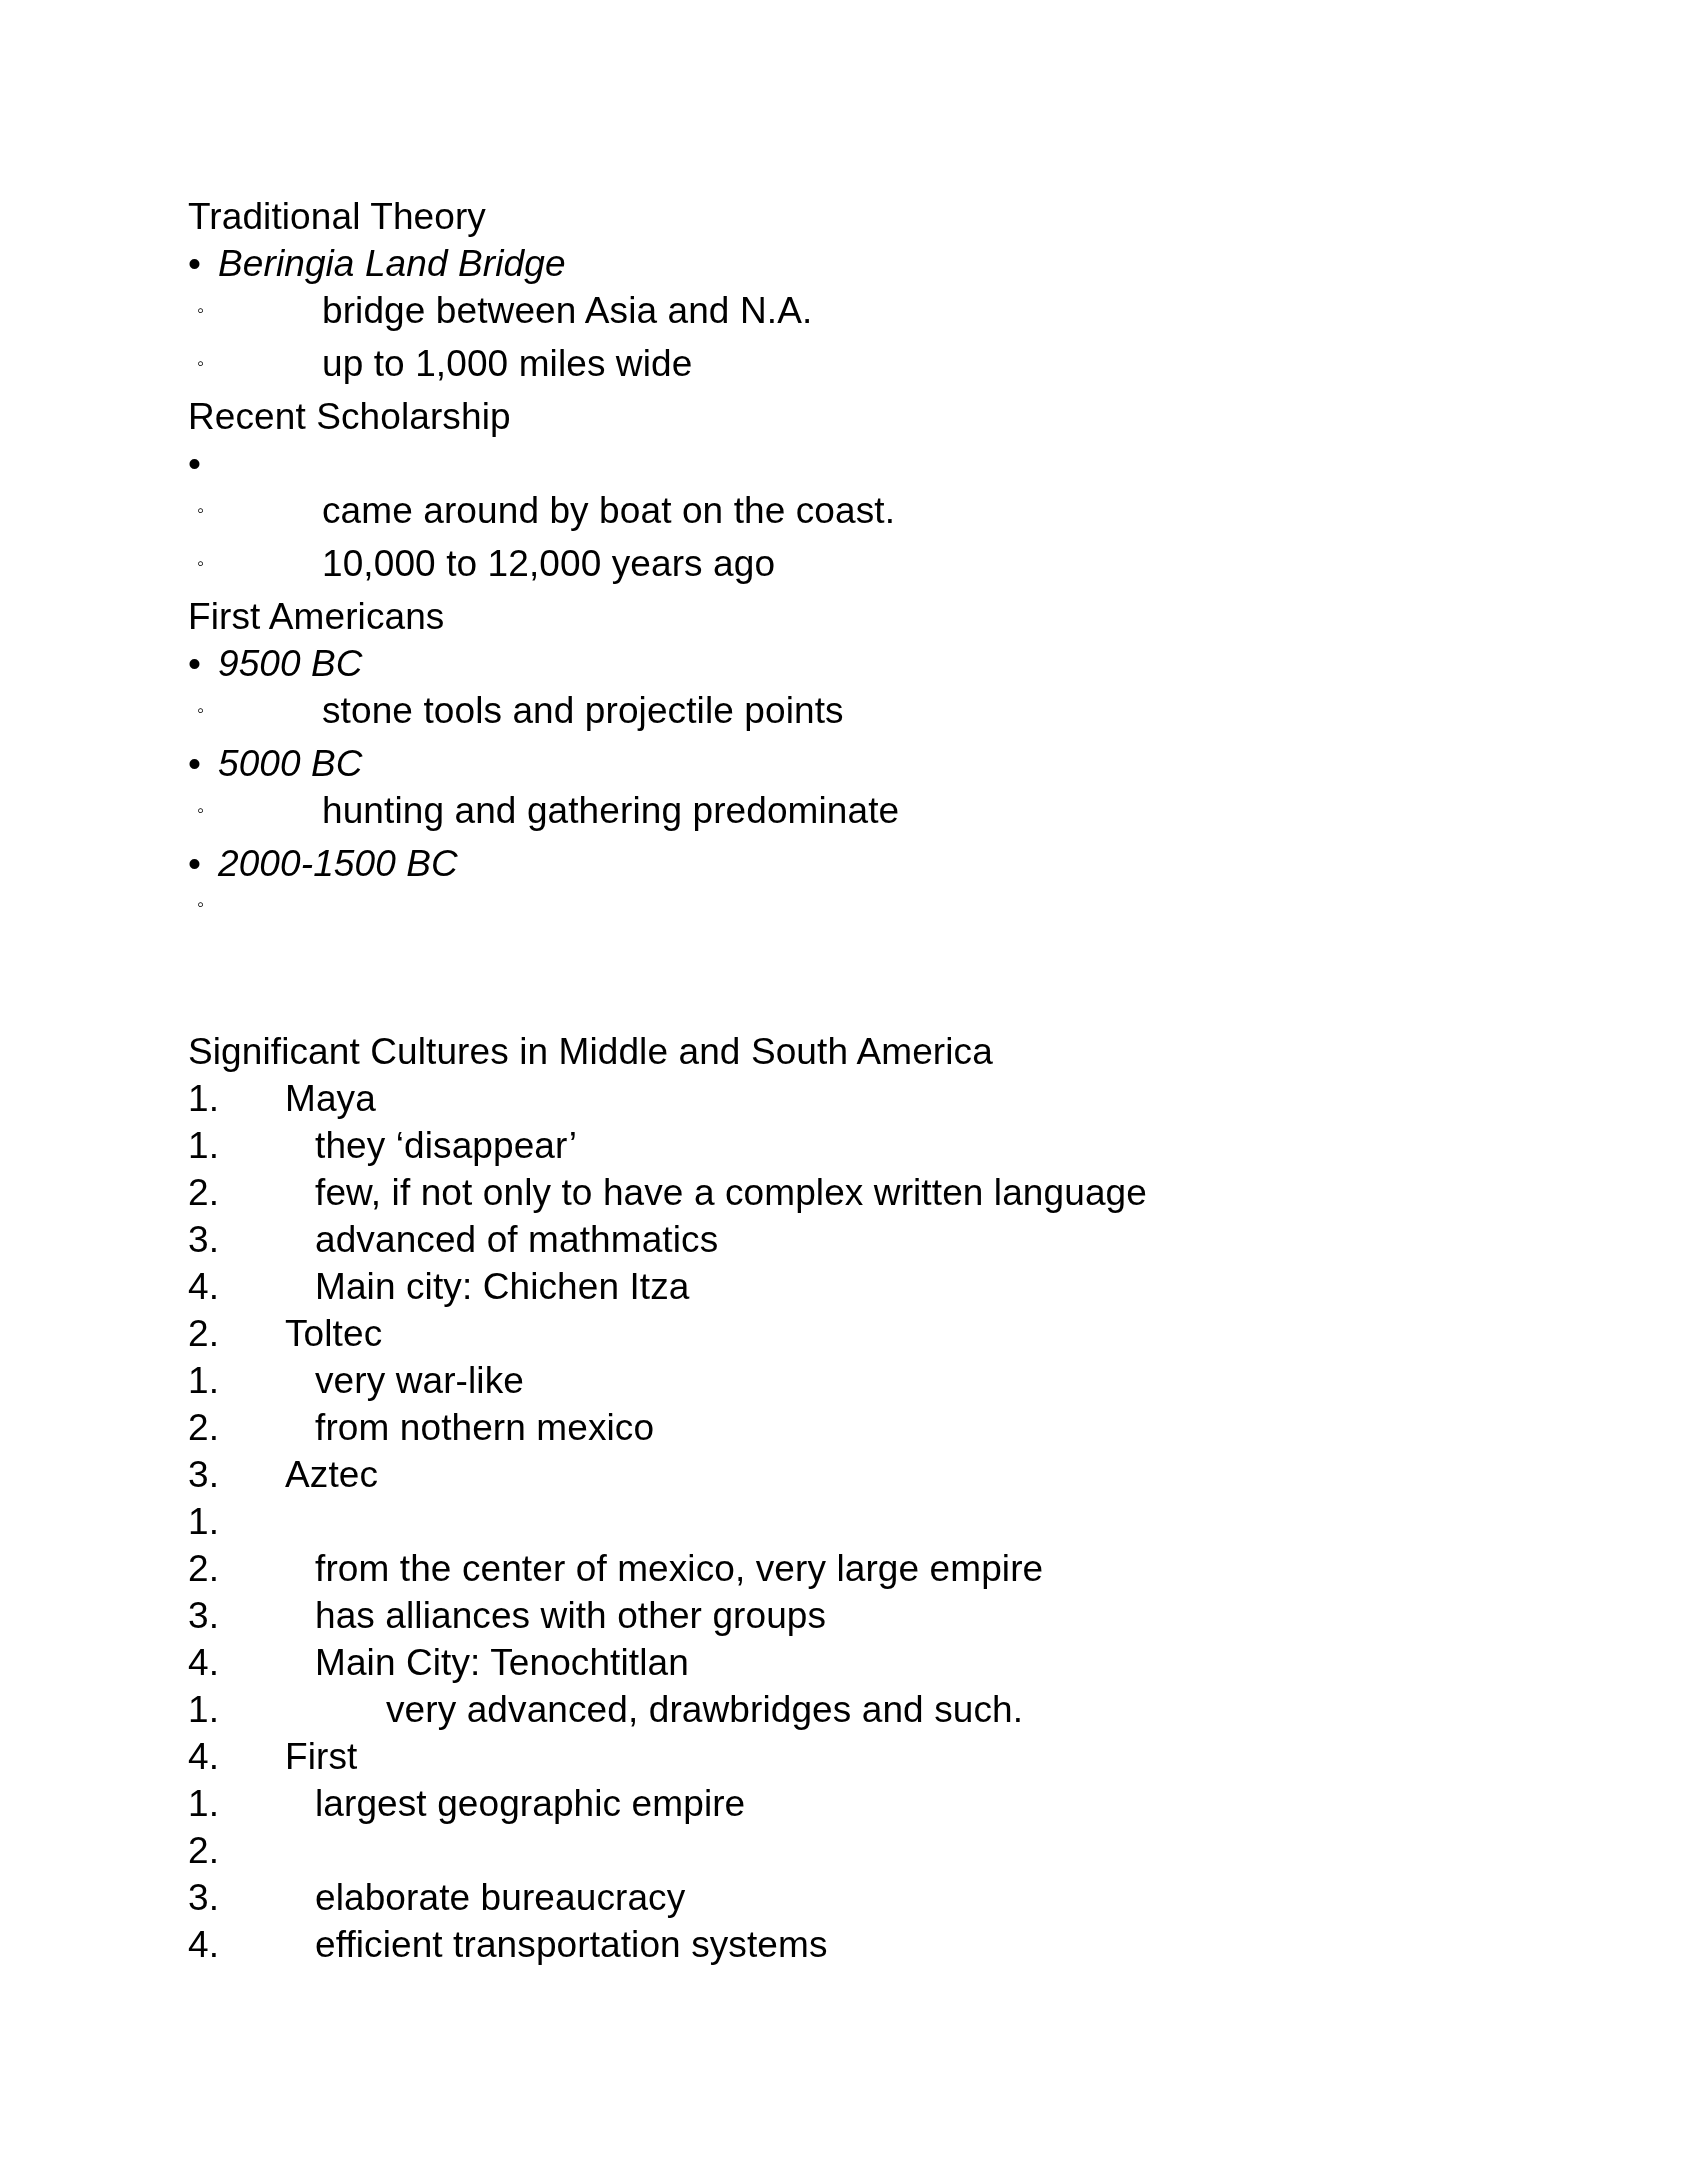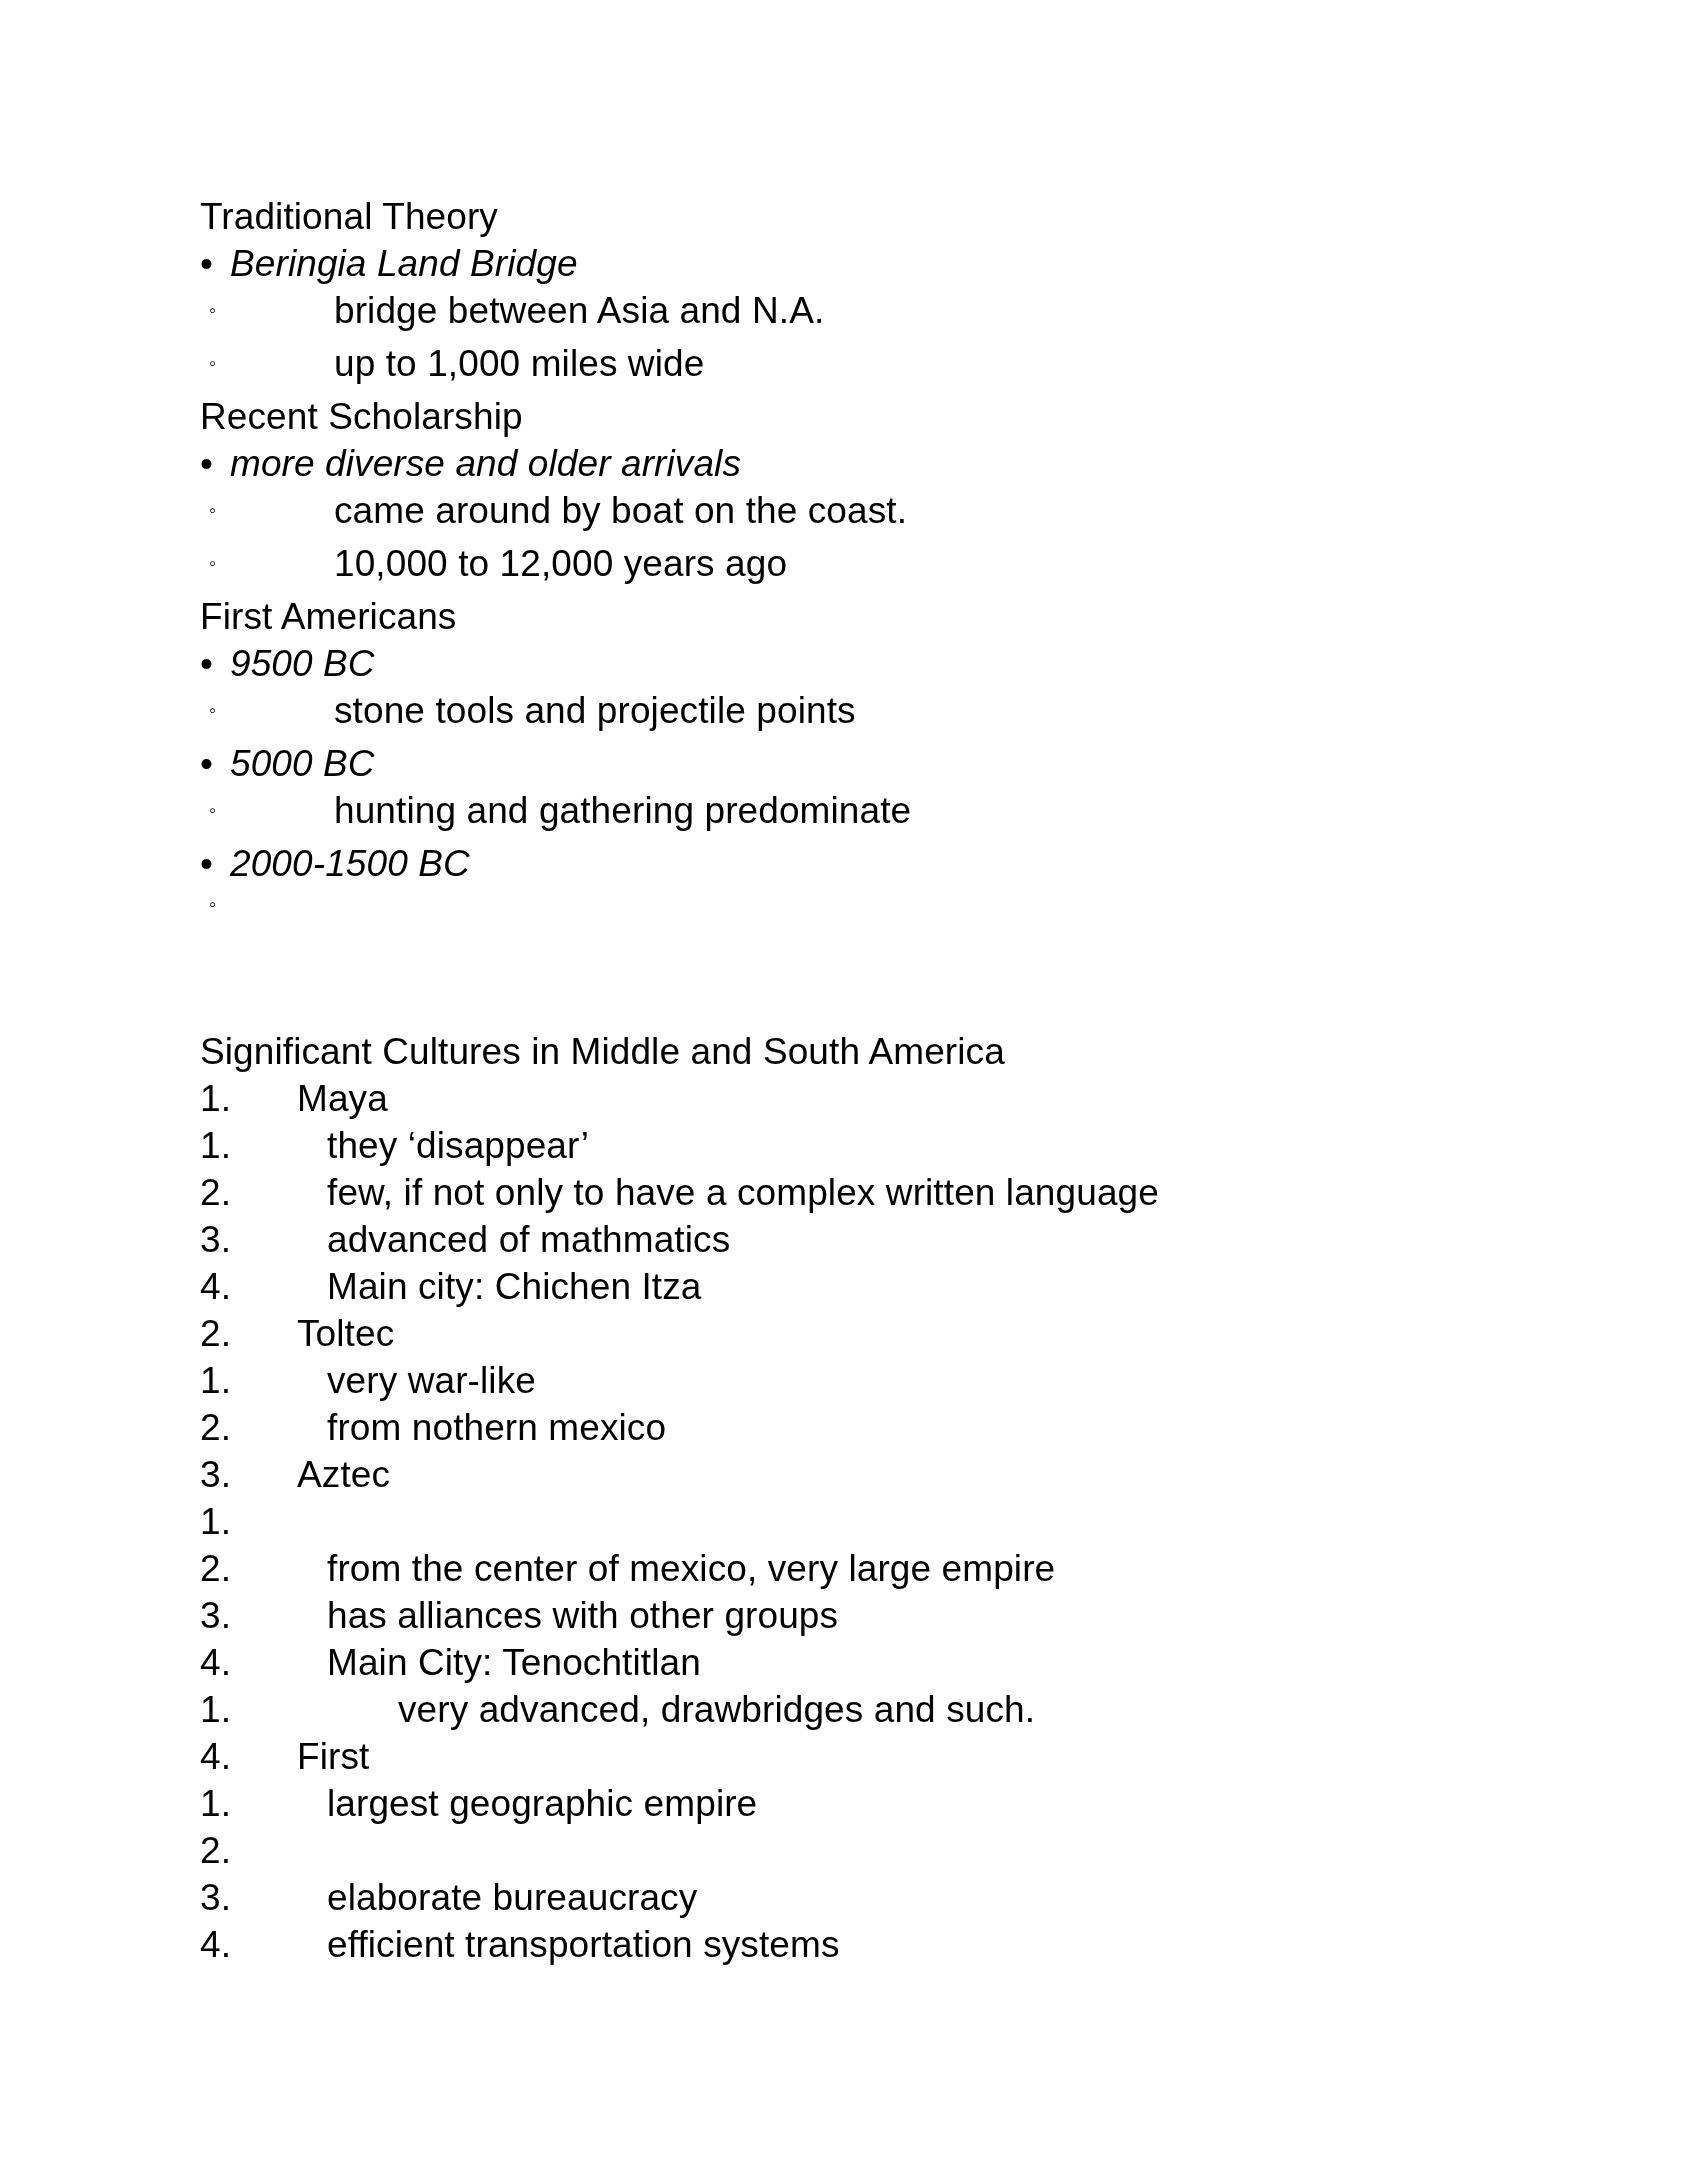--- a/index.html
+++ b/index.html
@@ -12,21 +12,20 @@
     font-family: "Liberation Sans", sans-serif;
     color: #000000;
   }
   .page {
     position: relative;
     width: 1454px;
     height: 2178px;
     background: #ffffff;
     box-sizing: border-box;
     overflow: hidden;
-    margin-left: 12px;
   }
   .doc-body {
     position: absolute;
     left: 188px;
     top: 193px;
     width: 1327px;
   }
 
   
   .line {
@@ -88,21 +87,21 @@
 </head>
 <body>
 
 <div class="page">
   <div class="doc-body" id="doc-body">
       <div class="line heading"><span class="text">Traditional Theory</span></div>
       <div class="line b1"><span class="marker">•</span><span class="text">Beringia Land Bridge</span></div>
       <div class="line b2"><span class="marker">◦</span><span class="text">bridge between Asia and N.A.</span></div>
       <div class="line b2"><span class="marker">◦</span><span class="text">up to 1,000 miles wide</span></div>
       <div class="line heading"><span class="text">Recent Scholarship</span></div>
-      <div class="line b1"><span class="marker">•</span><span class="text">more diverse and older arrivals</span></div>
+      <div class="line b1"><span class="marker">•</span></div>
       <div class="line b2"><span class="marker">◦</span><span class="text">came around by boat on the coast.</span></div>
       <div class="line b2"><span class="marker">◦</span><span class="text">10,000 to 12,000 years ago</span></div>
       <div class="line heading"><span class="text">First Americans</span></div>
       <div class="line b1"><span class="marker">•</span><span class="text">9500 BC</span></div>
       <div class="line b2"><span class="marker">◦</span><span class="text">stone tools and projectile points</span></div>
       <div class="line b1"><span class="marker">•</span><span class="text">5000 BC</span></div>
       <div class="line b2"><span class="marker">◦</span><span class="text">hunting and gathering predominate</span></div>
       <div class="line b1"><span class="marker">•</span><span class="text">2000-1500 BC</span></div>
       <div class="line b2"><span class="marker">◦</span></div>
       <div class="spacer"></div>

